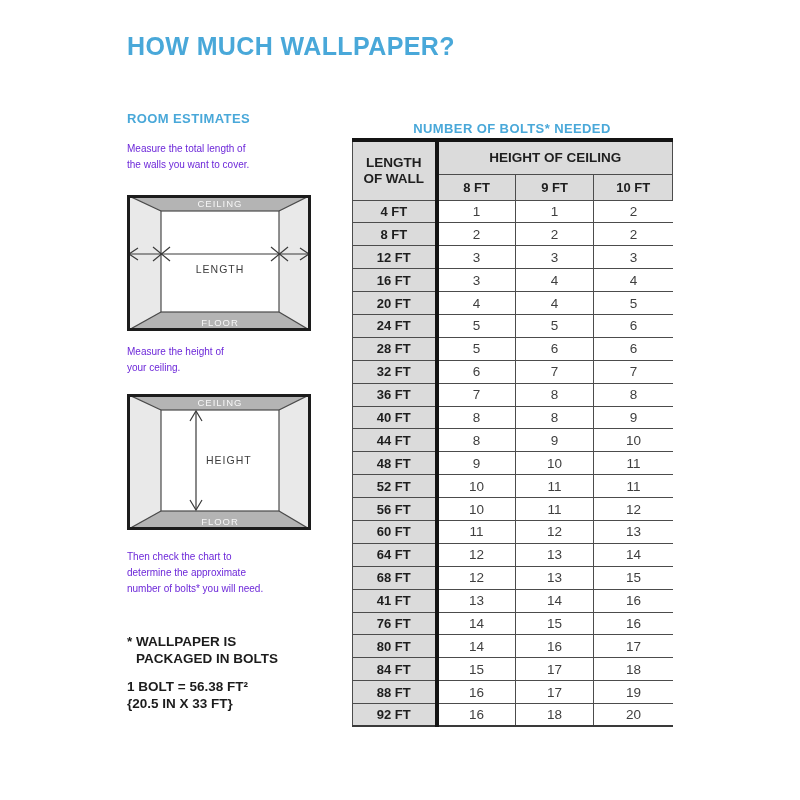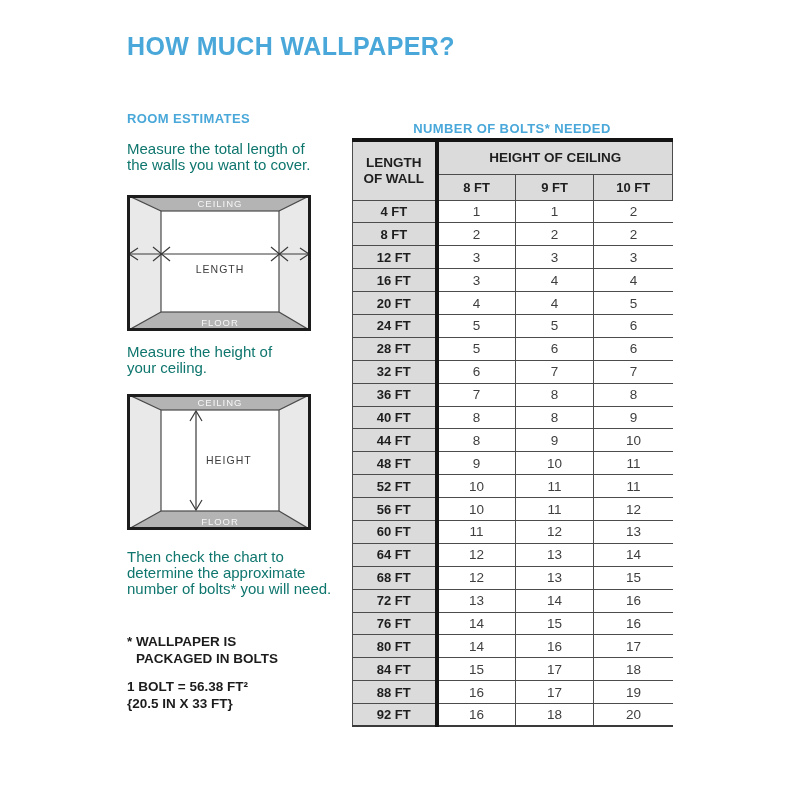--- a/index.html
+++ b/index.html
@@ -30,23 +30,23 @@
   }
   .left-heading { position: absolute; left: 127px; top: 111px; }
   .table-heading {
     position: absolute; left: 352px; top: 121px; width: 320px;
     text-align: center;
   }
   .para {
     position: absolute;
     left: 127px;
     width: 215px;
-    font-size: 15px;
+    font-size: 10px;
     line-height: 16px;
-    color: #0f766e;
+    color: #6d28d9;
     white-space: pre-line;
   }
   .para-1 { top: 141px; }
   .para-2 { top: 344px; }
   .para-3 { top: 549px; }
   .diagram { position: absolute; left: 127px; }
   .diagram-1 { top: 195px; }
   .diagram-2 { top: 394px; }
   .footnote {
     position: absolute; left: 127px; top: 633px;
@@ -292,21 +292,21 @@
           <td>13</td>
           <td>14</td>
         </tr>
         <tr>
           <th class="rowlabel">68 FT</th>
           <td>12</td>
           <td>13</td>
           <td>15</td>
         </tr>
         <tr>
-          <th class="rowlabel">72 FT</th>
+          <th class="rowlabel">41 FT</th>
           <td>13</td>
           <td>14</td>
           <td>16</td>
         </tr>
         <tr>
           <th class="rowlabel">76 FT</th>
           <td>14</td>
           <td>15</td>
           <td>16</td>
         </tr>

